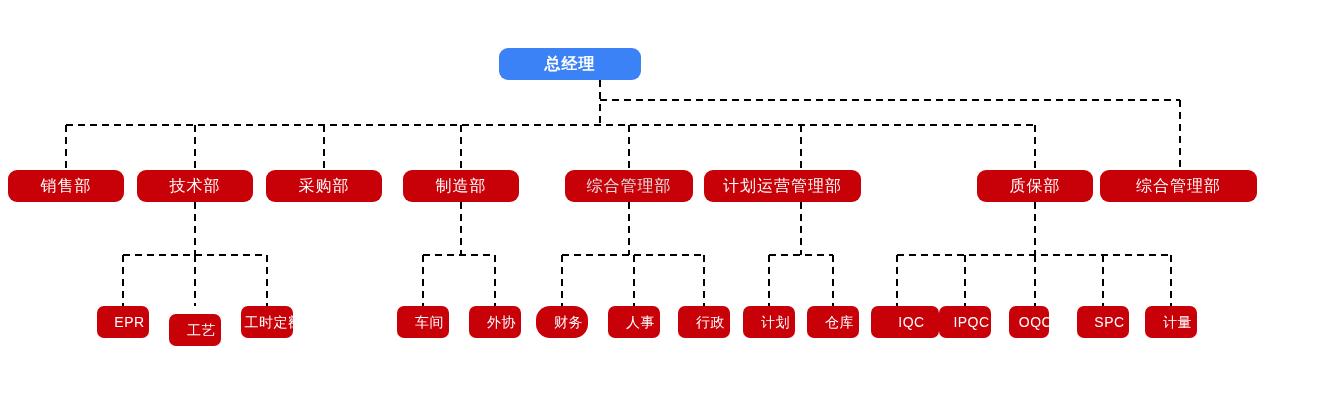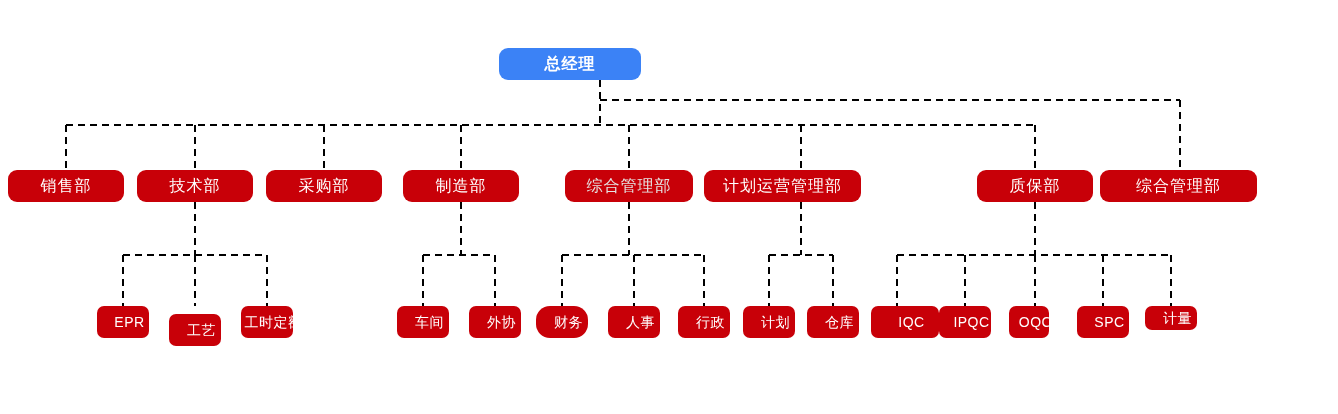--- a/index.html
+++ b/index.html
@@ -171,18 +171,18 @@
       </div>
       <div class="node node-l3" style="left: 939px; top: 306px; width: 52px; height: 32px; background: rgb(200, 0, 8); color: rgb(255, 255, 255);">
         <span>IPQC</span>
       </div>
       <div class="node node-l3" style="left: 1009px; top: 306px; width: 40px; height: 32px; background: rgb(200, 0, 8); color: rgb(255, 255, 255);">
         <span>OQC</span>
       </div>
       <div class="node node-l3" style="left: 1077px; top: 306px; width: 52px; height: 32px; background: rgb(200, 0, 8); color: rgb(255, 255, 255);">
         <span>SPC</span>
       </div>
-      <div class="node node-l3" style="left: 1145px; top: 306px; width: 52px; height: 24px; background: rgb(200, 0, 8); color: rgb(255, 255, 255); align-items: center;">
+      <div class="node node-l3" style="left: 1145px; top: 306px; width: 52px; height: 32px; background: rgb(200, 0, 8); color: rgb(255, 255, 255); align-items: center;">
         <span>计量</span>
       </div>
     </div>
 
 </div>
 
 </body></html>

